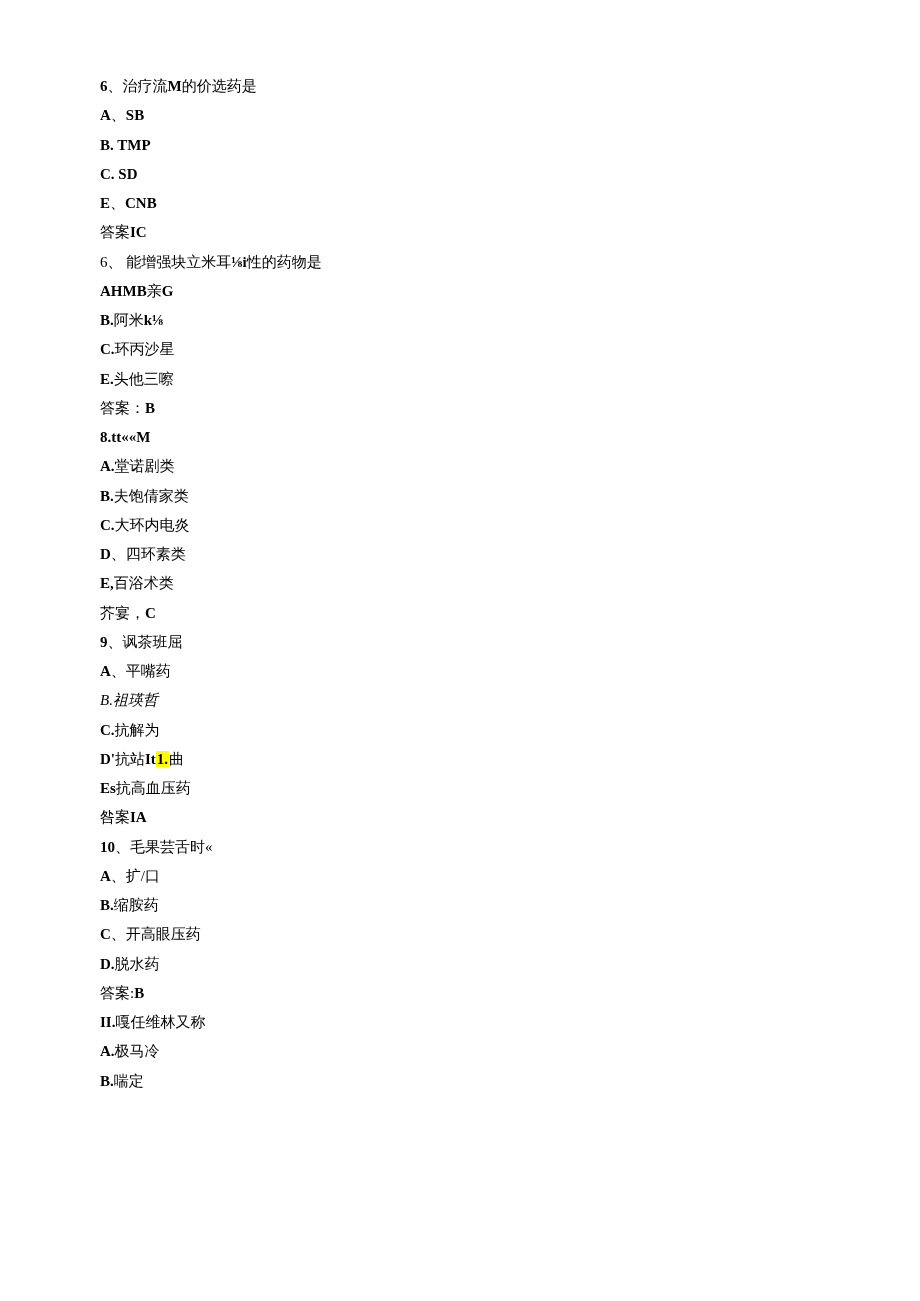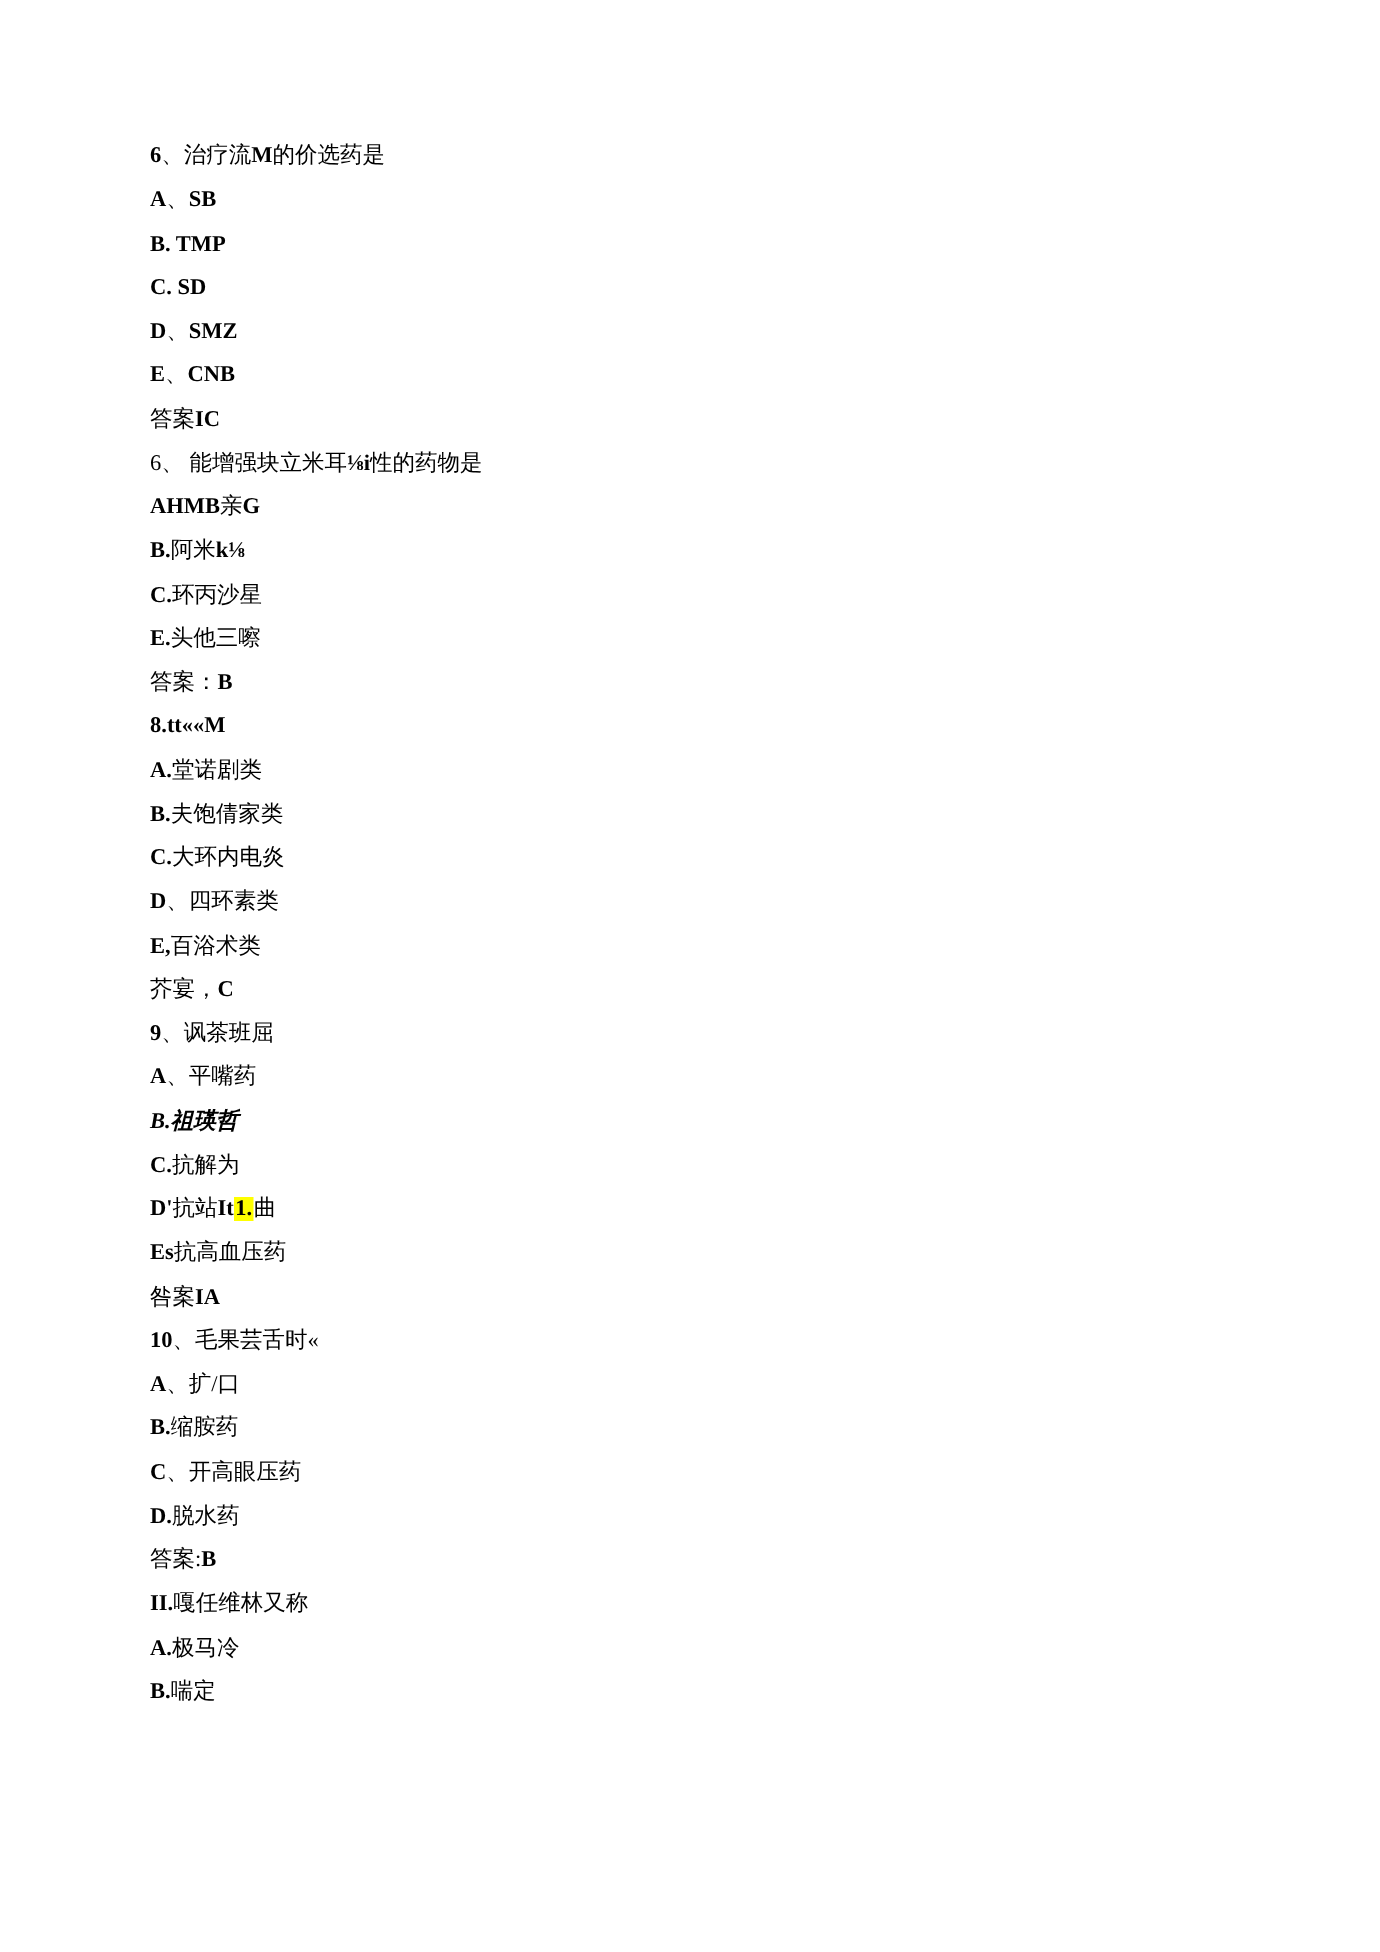--- a/index.html
+++ b/index.html
@@ -3,49 +3,48 @@
 <meta charset="utf-8">
 <style>
   body {
     margin: 0;
     padding: 0;
     background: #ffffff;
     font-family: "SimSun", "宋体", serif;
     width: 920px;
   }
   .page {
-    padding: 90px 100px 60px 100px;
+    padding: 72px 100px 60px 100px;
     font-size: 15px;
     line-height: 1.95;
     color: #000000;
   }
   .line {
     display: block;
   }
   .bold {
     font-weight: bold;
   }
   .bold-italic {
-    font-weight: bold;
+    font-weight: normal;
     font-style: italic;
   }
   .hl {
     background: #ffff00;
     padding: 0 1px;
   }
 </style>
 </head>
 <body>
 
 <div class="page" id="page-root">
     <span class="line"><span class="bold">6</span><span>、治疗流</span><span class="bold">M</span><span>的价选药是</span></span>
     <span class="line"><span class="bold">A</span><span>、</span><span class="bold">SB</span></span>
     <span class="line"><span class="bold">B.   TMP</span></span>
     <span class="line"><span class="bold">C.   SD</span></span>
-    <span class="line"><span class="bold">D</span><span>、</span><span class="bold">SMZ</span></span>
     <span class="line"><span class="bold">E</span><span>、</span><span class="bold">CNB</span></span>
     <span class="line"><span>答案</span><span class="bold">IC</span></span>
     <span class="line"><span>6、 能增强块立米耳</span><span class="bold">⅛i</span><span>性的药物是</span></span>
     <span class="line"><span class="bold">AHMB</span><span>亲</span><span class="bold">G</span></span>
     <span class="line"><span class="bold">B.</span><span>阿米</span><span class="bold">k⅛</span></span>
     <span class="line"><span class="bold">C.</span><span>环丙沙星</span></span>
     <span class="line"><span class="bold">E.</span><span>头他三嚓</span></span>
     <span class="line"><span>答案：</span><span class="bold">B</span></span>
     <span class="line"><span class="bold">8.tt««M</span></span>
     <span class="line"><span class="bold">A.</span><span>堂诺剧类</span></span>

